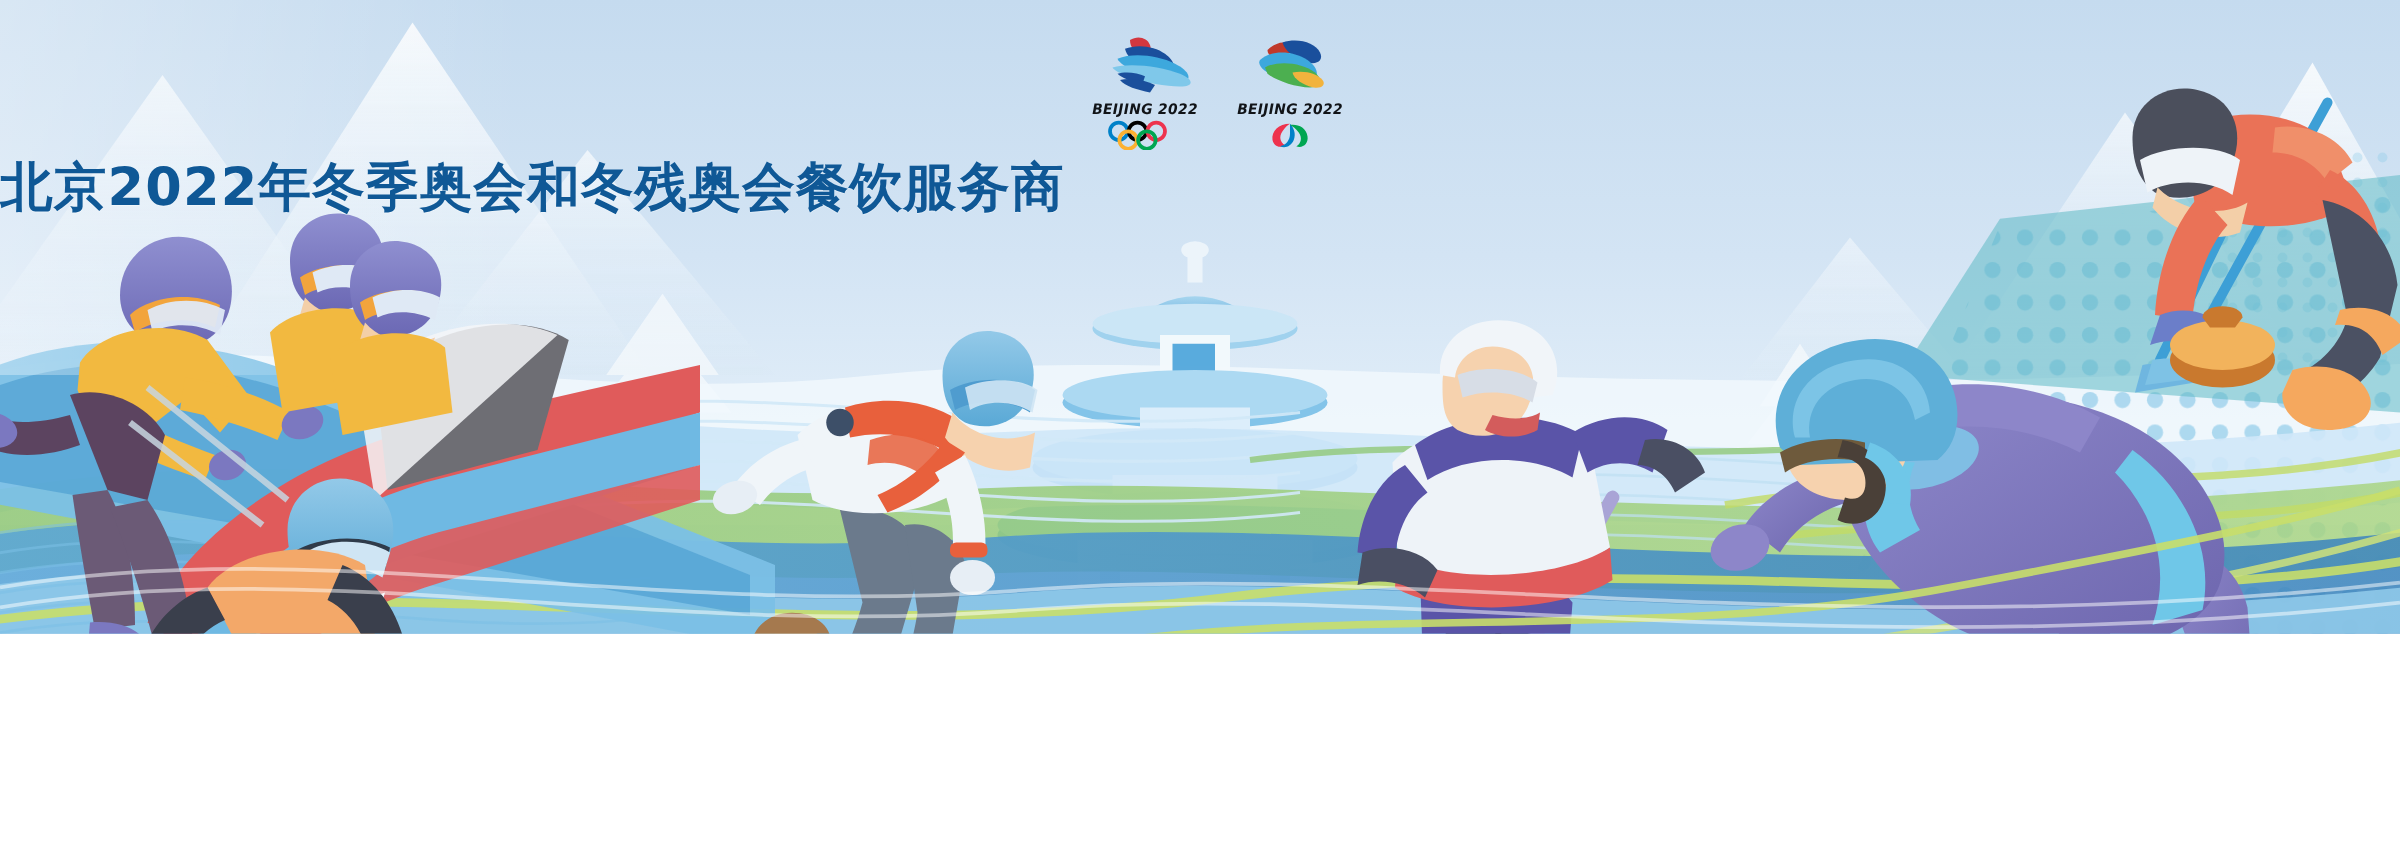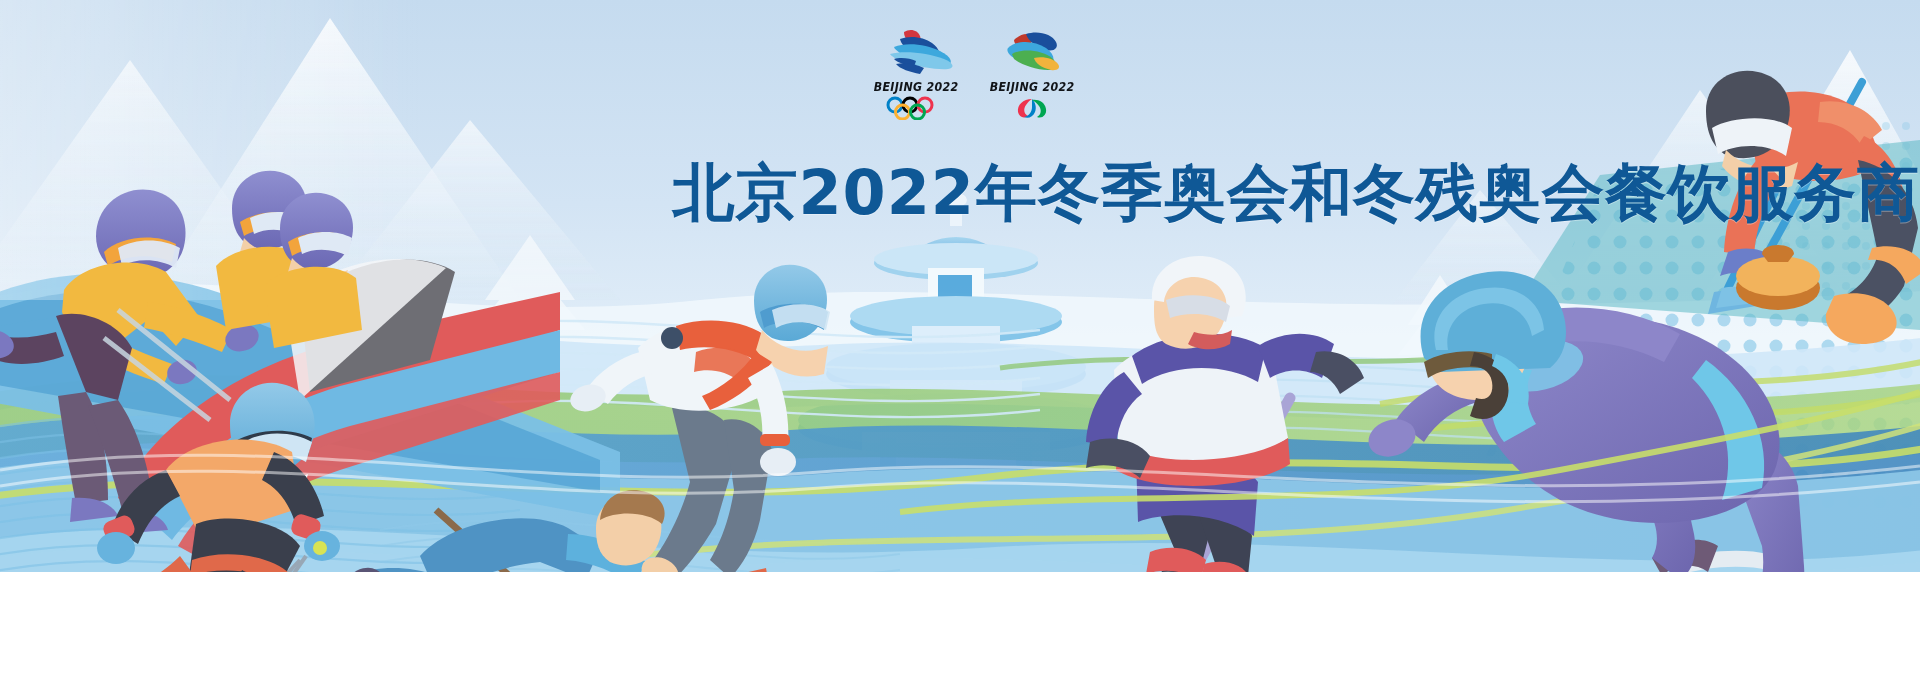--- a/index.html
+++ b/index.html
@@ -3,21 +3,21 @@
 <meta charset="utf-8">
 <title>Beijing 2022 Banner</title>
 <style>
   * { box-sizing: border-box; margin:0; padding:0; }
   html,body { background:#ffffff; }
   body { font-family:"Liberation Sans", sans-serif; }
 
   #banner {
     position:relative;
     width:1920px;
-    height:572px;
+    height:507px;
     overflow:hidden;
     background:linear-gradient(180deg,#c6dcf0 0%, #cfe2f3 22%, #dceaf6 44%, #e8f2fa 60%, #eef6fc 72%, #e4f0fa 100%);
     text-decoration:underline;
   }
   #banner svg.layer { position:absolute; inset:0; width:1920px; height:680px; display:block; }
 
   
   #logos {
     position:absolute; left:866px; top:26px;
     width:220px; height:100px;
@@ -31,30 +31,29 @@
     font-size:11.5px; letter-spacing:0.3px;
     color:#111418; white-space:nowrap; margin-top:2px;
     transform:scaleX(0.96);
   }
   .logo .emblem { height:24px; width:70px; margin-top:2px; }
 
   
   #title {
     position:absolute;
     left:0; right:0; top:122px;
-    text-align:right;
+    text-align:left;
     font-family:"DejaVu Sans","Liberation Sans", sans-serif;
     font-weight:bold;
-    font-size:62px;
+    font-size:42px;
     letter-spacing:1px;
     color:#0f5896;
     text-shadow:0 1px 0 rgba(255,255,255,0.35);
     white-space:nowrap;
     z-index:40;
-    margin-top:29px;
   }
 </style>
 </head>
 <body>
 
 <div id="banner">
 
   <svg class="layer" viewBox="0 0 1920 680" preserveAspectRatio="none">
     <defs>
       <linearGradient id="gSky" x1="0" y1="0" x2="0" y2="1">

